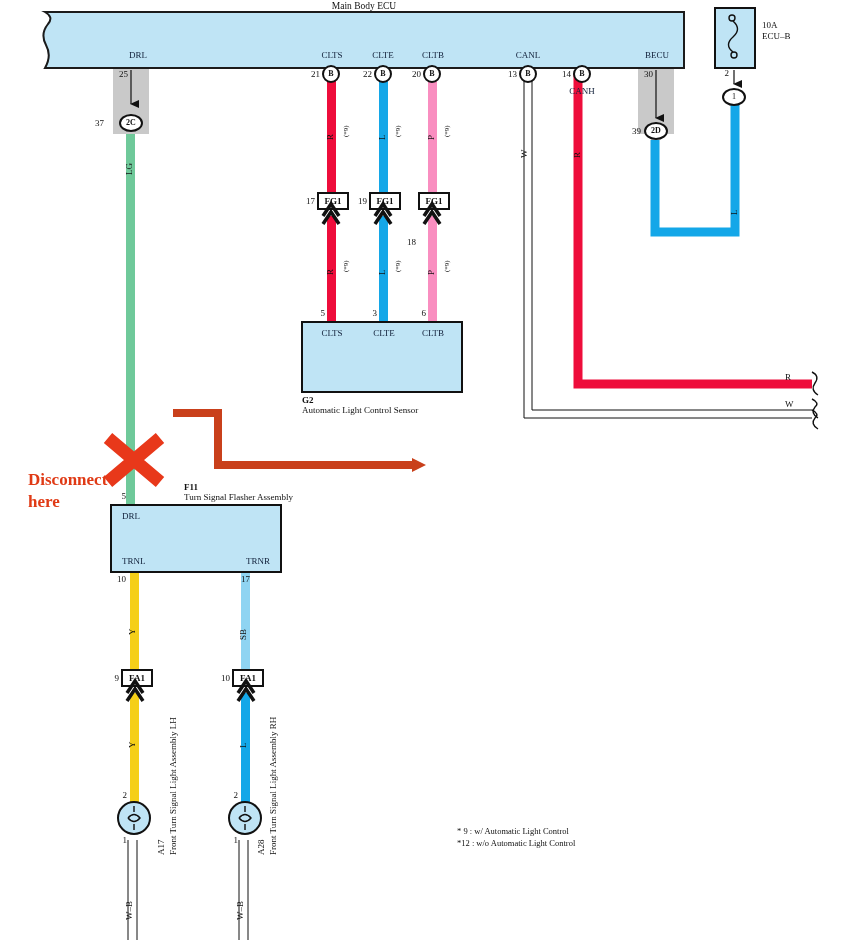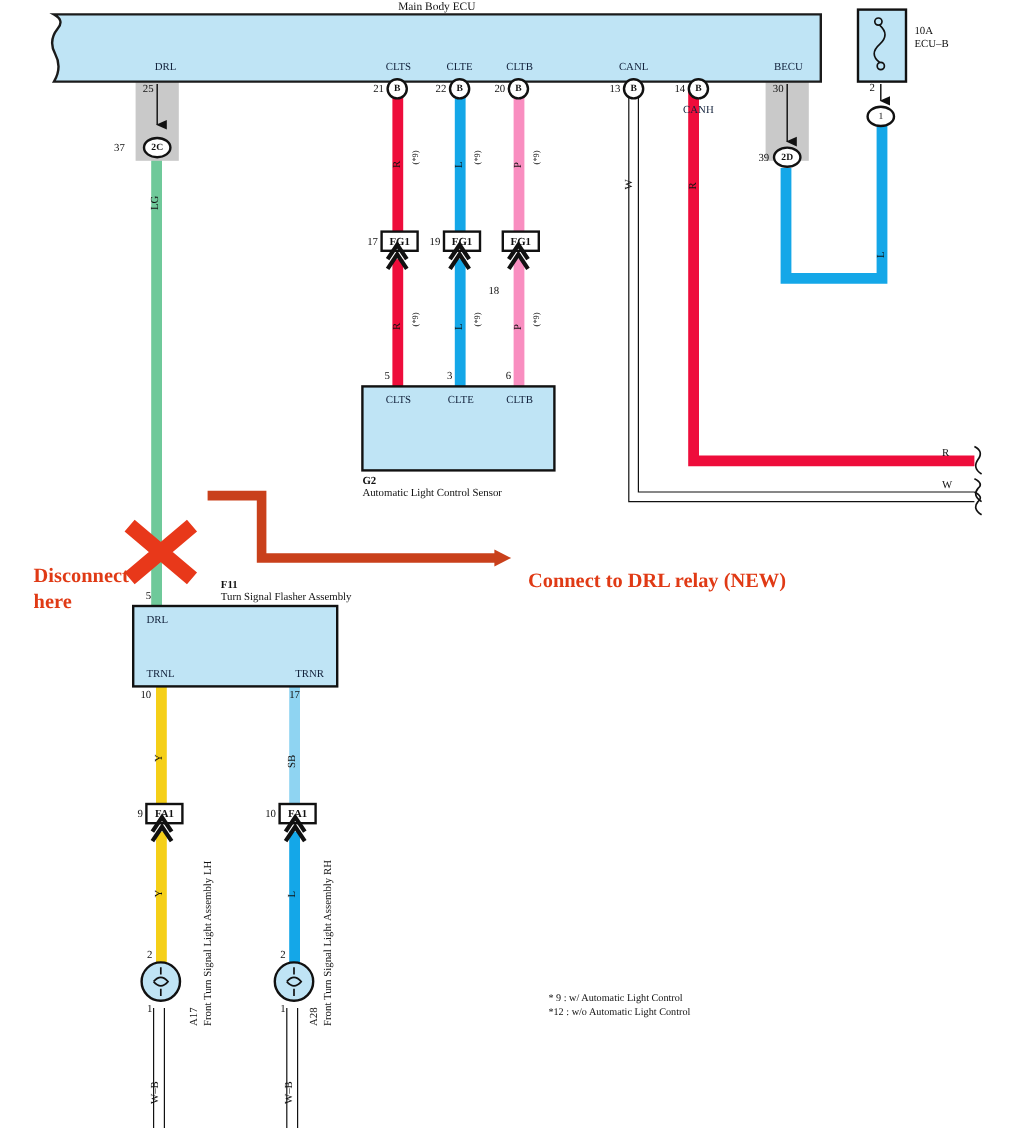--- a/index.html
+++ b/index.html
@@ -276,15 +276,14 @@
   <div class="vert" style="left:268px;top:855px;">Front Turn Signal Light Assembly RH</div>
 
   <div class="lbl" style="left:785px;top:372px;">R</div>
   <div class="lbl" style="left:785px;top:399px;">W</div>
 
   <div class="note" style="left:457px;top:826px;">* 9 : w/ Automatic Light Control</div>
   <div class="note" style="left:457px;top:838px;">*12 : w/o Automatic Light Control</div>
 
   <div class="anno big" style="left:28px;top:470px;">Disconnect</div>
   <div class="anno big" style="left:28px;top:492px;">here</div>
-  <div class="anno big" style="left:440px;top:474px;">Connect to DRL relay (NEW)</div>
 
 </div>
 
 </body></html>

